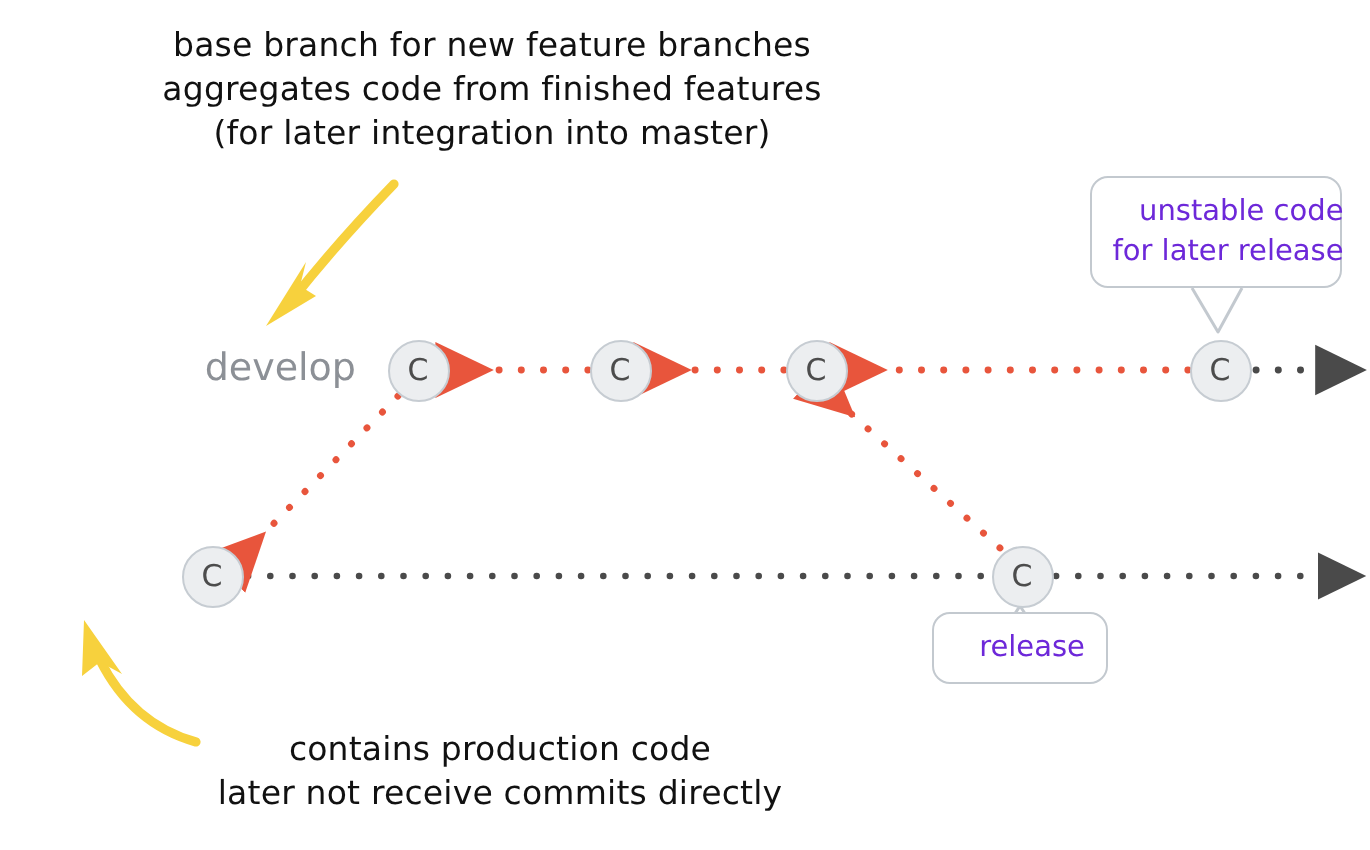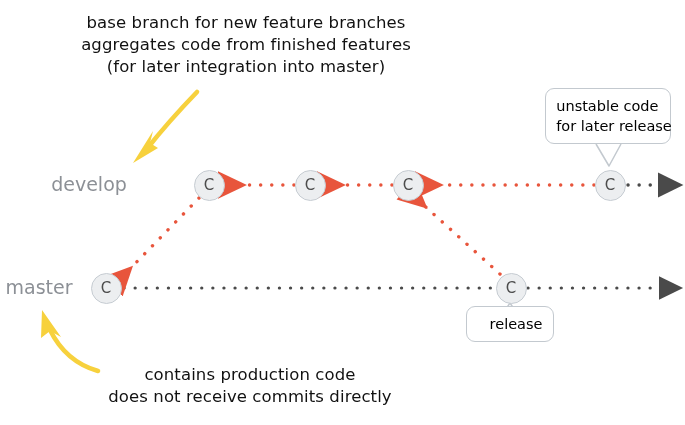--- a/index.html
+++ b/index.html
@@ -49,21 +49,21 @@
     left: 0;
     top: 364px;
     width: 500px;
   }
 
   .branch-label {
     position: absolute;
     color: #8c9096;
     font-size: 19px;
     line-height: 22px;
-    text-align: center;
+    text-align: right;
     white-space: nowrap;
   }
   #label-develop {
     left: 0;
     width: 178px;
     top: 173px;
   }
   #label-master {
     left: 0;
     width: 78px;
@@ -88,24 +88,24 @@
     font-family: "DejaVu Sans", "Liberation Sans", sans-serif;
   }
 
   
   .callout {
     position: absolute;
     box-sizing: border-box;
     border: 1.5px solid #c3c9cf;
     border-radius: 9px;
     background: #ffffff;
-    color: #000000;
+    color: #6d28d9;
     font-size: 14.5px;
     line-height: 20px;
-    text-align: left;
+    text-align: right;
     white-space: pre;
     display: flex;
     align-items: center;
     justify-content: center;
     padding-left: 12px;
   }
   #callout-unstable {
     left: 545px;
     top: 88px;
     width: 126px;
@@ -162,25 +162,24 @@
       <path d="M 98,371 Q 66,362 50,330" fill="none" stroke="#f7d13d" stroke-width="4.6" stroke-linecap="round"></path>
       <path d="M 42,310 L 41,338 L 50,331 L 61,337 Z" fill="#f7d13d"></path>
     </g>
   </svg>
 
   <div class="caption" id="top-caption">base branch for new feature branches
 aggregates code from finished features
 (for later integration into master)</div>
 
   <div class="caption" id="bottom-caption">contains production code
-does not receive commits directly</div>
+later not receive commits directly</div>
 
   <div class="branch-label" id="label-develop">develop</div>
 
-  <div class="branch-label" id="label-master">master</div>
 
   <div class="commit" style="left:209px; top:185px;">C</div>
   <div class="commit" style="left:310px; top:185px;">C</div>
   <div class="commit" style="left:408px; top:185px;">C</div>
   <div class="commit" style="left:610px; top:185px;">C</div>
 
   <div class="commit" style="left:106px; top:288px;">C</div>
   <div class="commit" style="left:511px; top:288px;">C</div>
 
   <div class="callout" id="callout-unstable">unstable code

